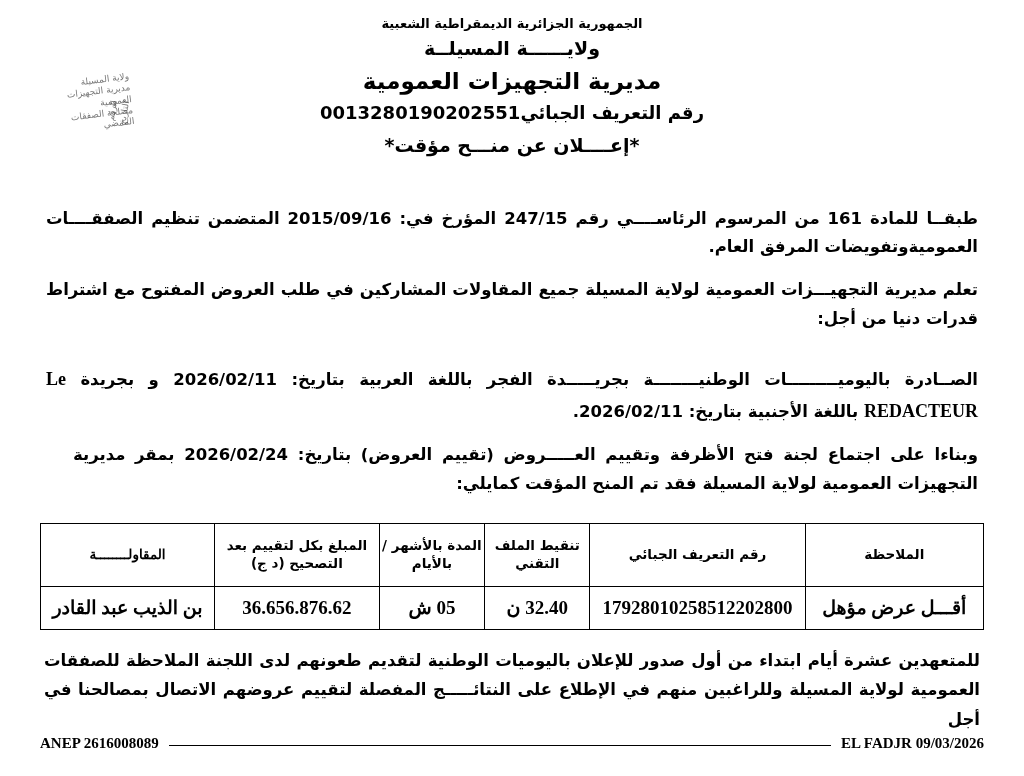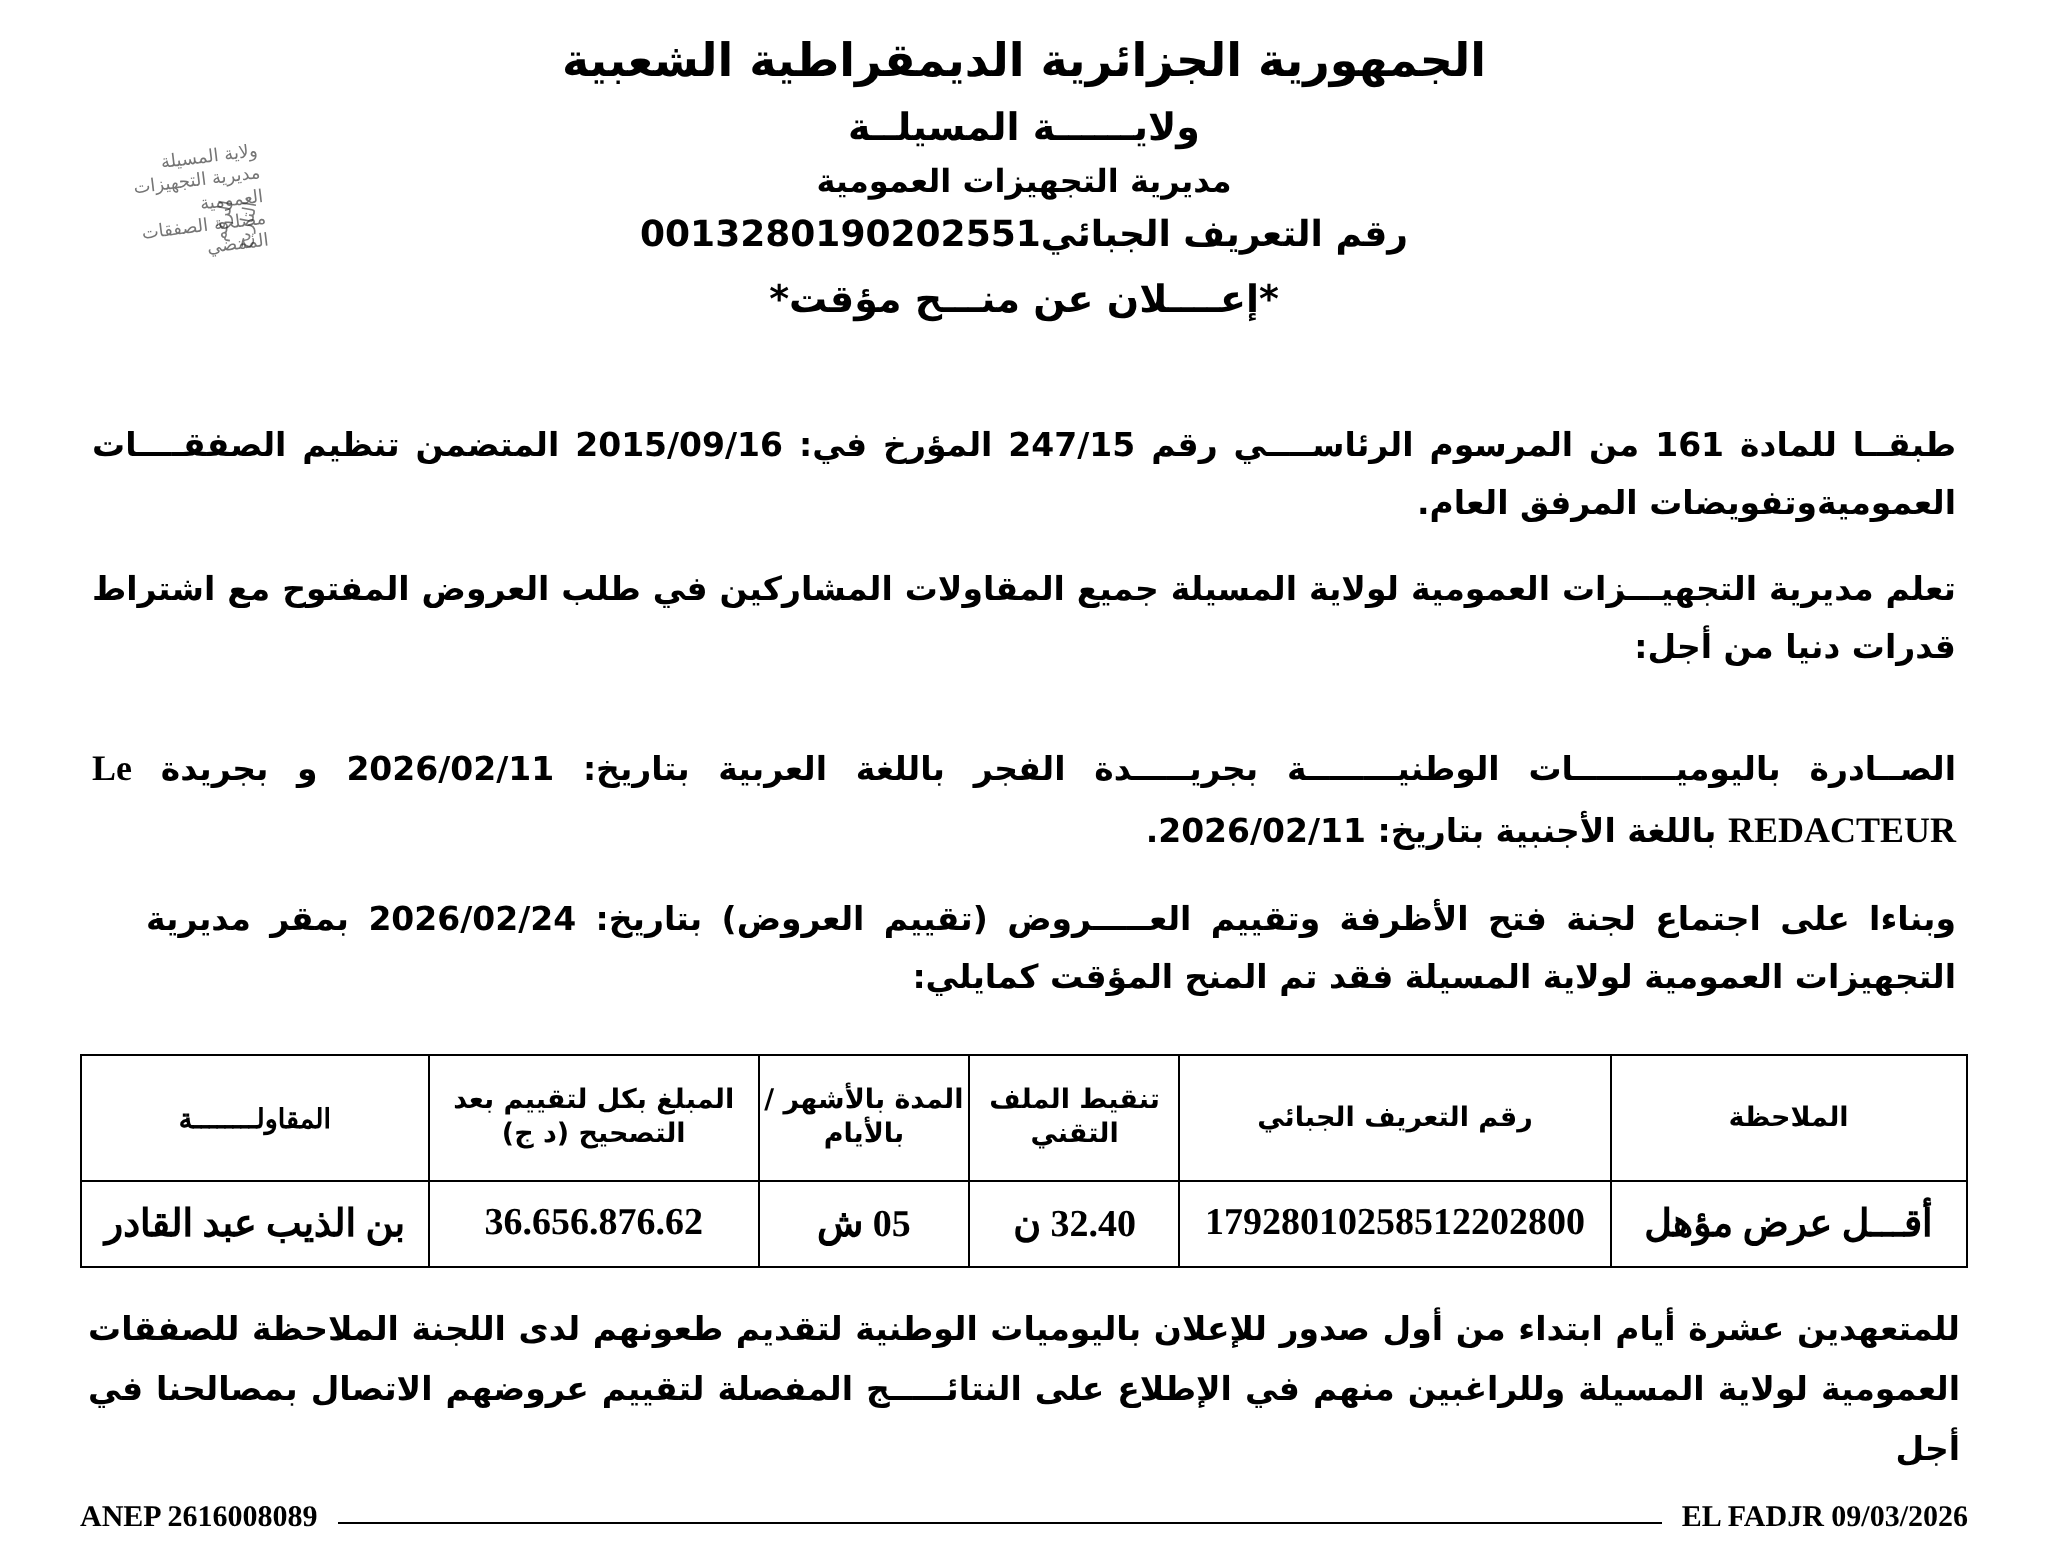--- a/index.html
+++ b/index.html
@@ -21,23 +21,23 @@
     padding: 10px 40px 0 40px;
     box-sizing: border-box;
   }
   
   .header {
     text-align: center;
     line-height: 1.55;
     font-weight: bold;
     margin-top: 4px;
   }
-  .header .l1 { font-size: 23px; letter-spacing: 0px; }
+  .header .l1 { font-size: 13px; letter-spacing: 0px; }
   .header .l2 { font-size: 19px; }
-  .header .l3 { font-size: 16px; }
+  .header .l3 { font-size: 23px; }
   .header .l4 { font-size: 18px; }
   .header .l5 {
     font-size: 19px;
     letter-spacing: 2px;
     margin-top: 4px;
   }
   
   .stamp {
     position: absolute;
     top: 78px;
@@ -130,21 +130,21 @@
     font-weight: bold;
     line-height: 1.8;
     text-align: justify;
     padding: 0 4px;
   }
   
   .bottom {
     position: absolute;
     left: 40px;
     right: 40px;
-    bottom: 8px;
+    bottom: 24px;
     display: flex;
     justify-content: space-between;
     align-items: center;
     font-family: "Liberation Serif", serif;
     font-weight: bold;
     font-size: 15px;
     direction: ltr;
   }
   .bottom .rule {
     flex: 1 1 auto;

